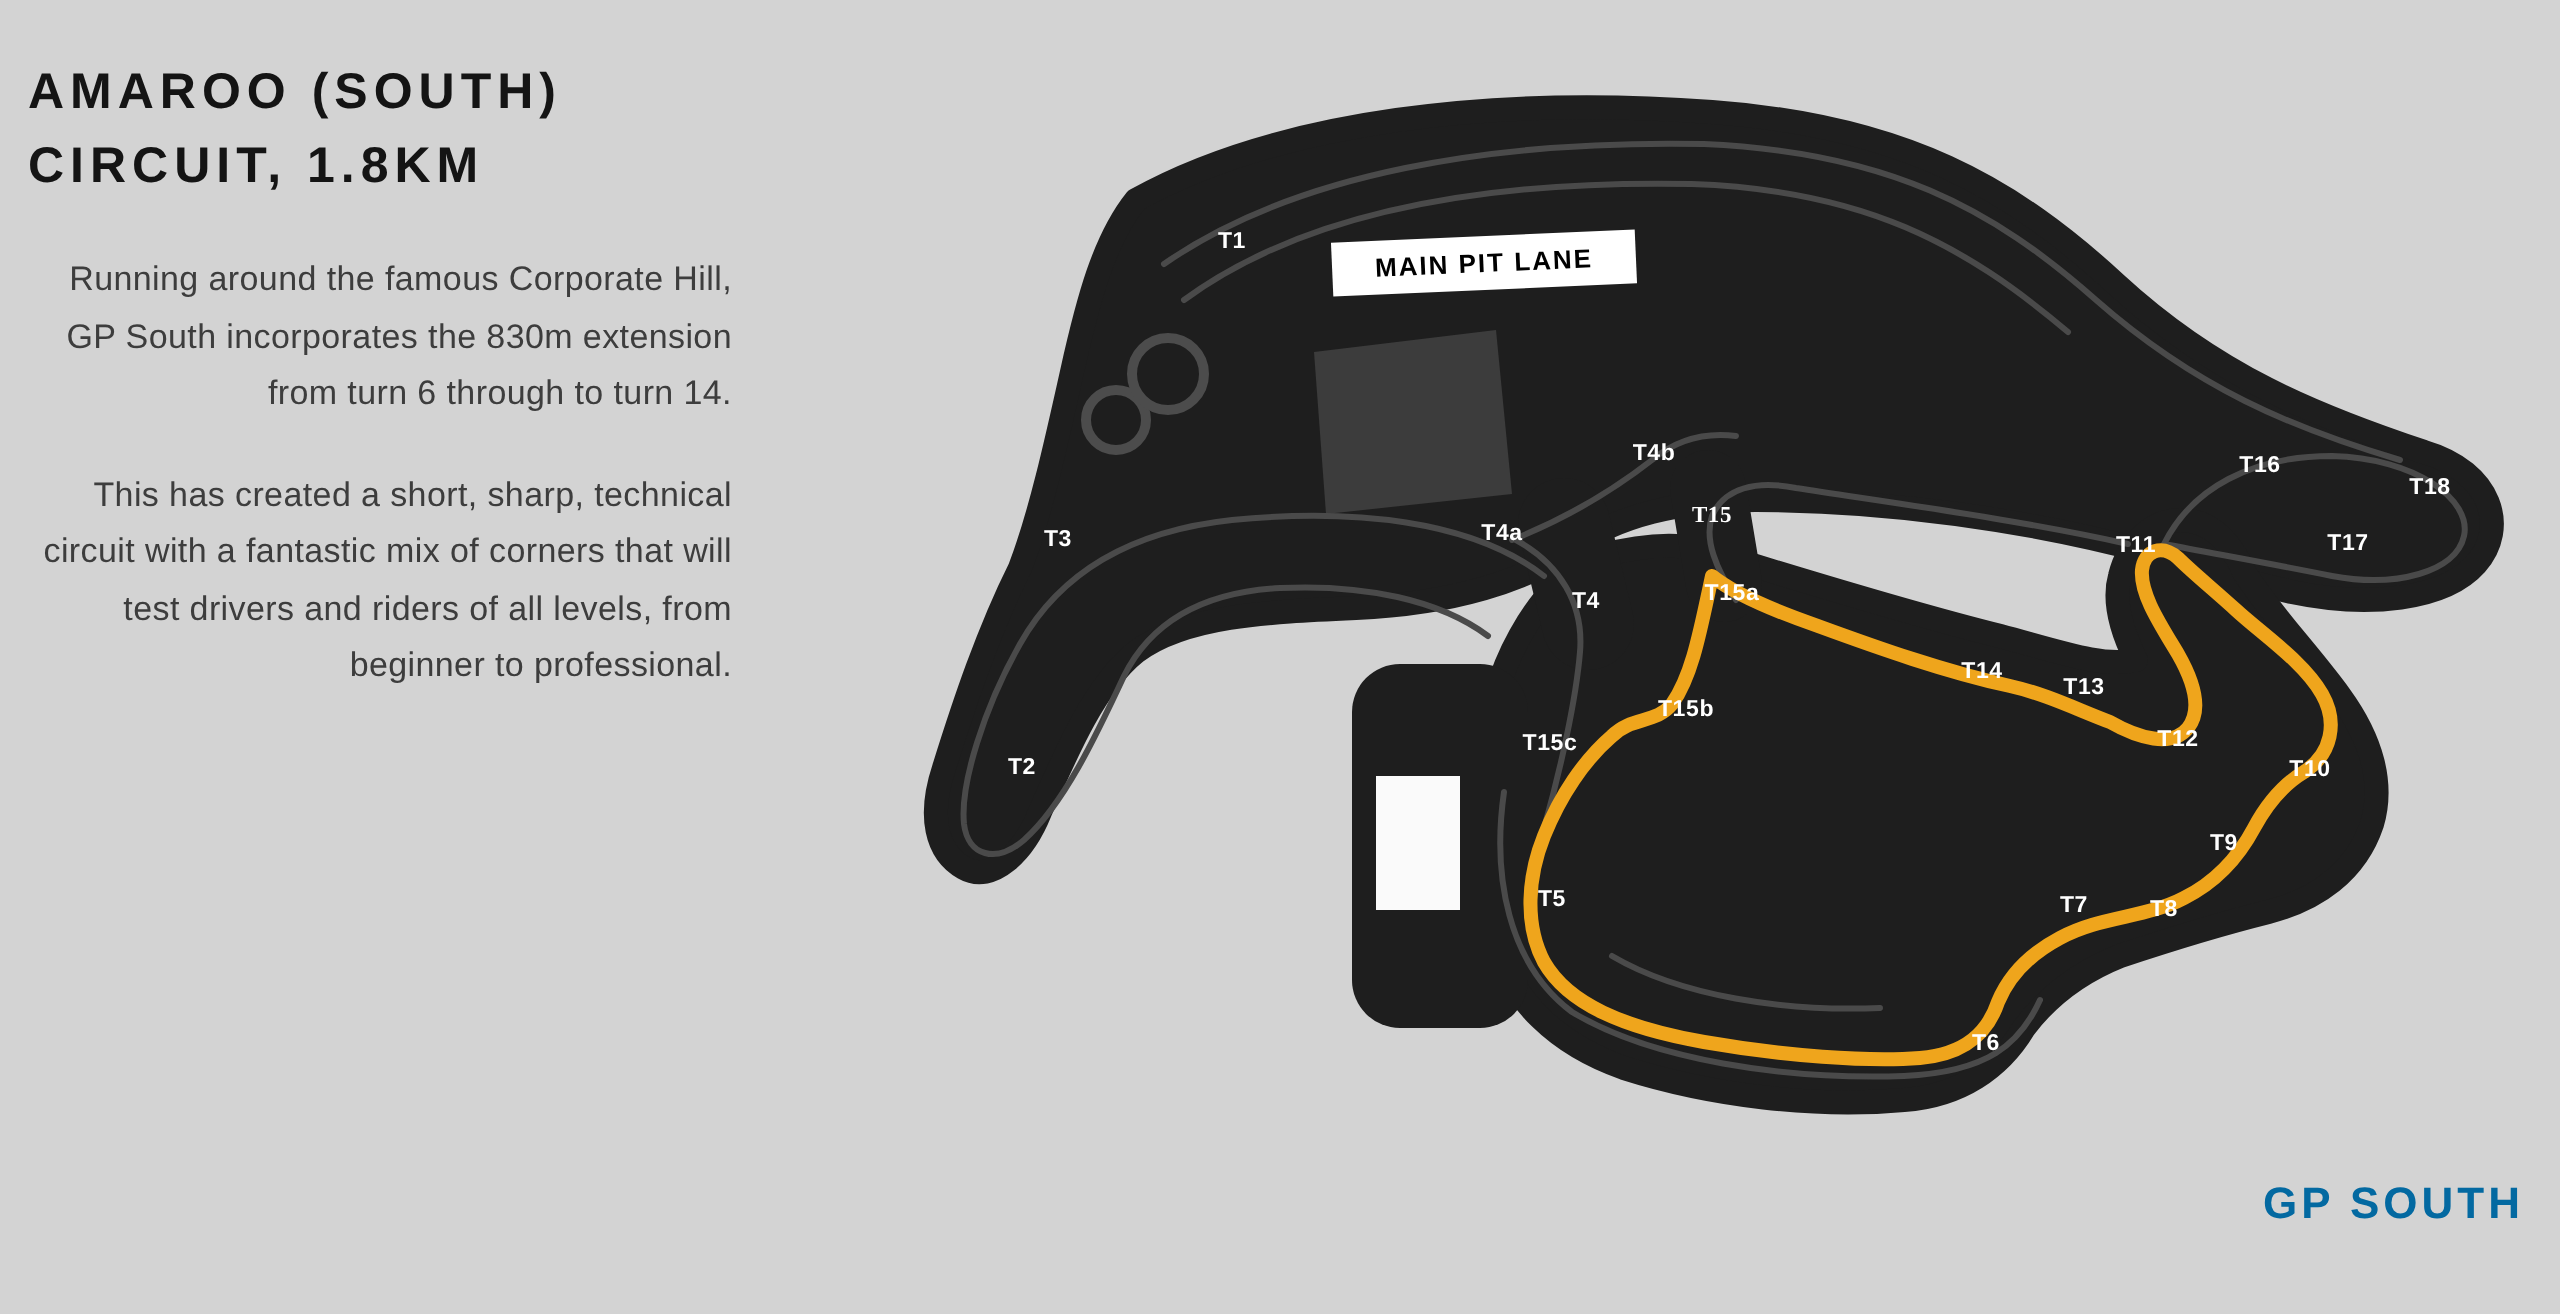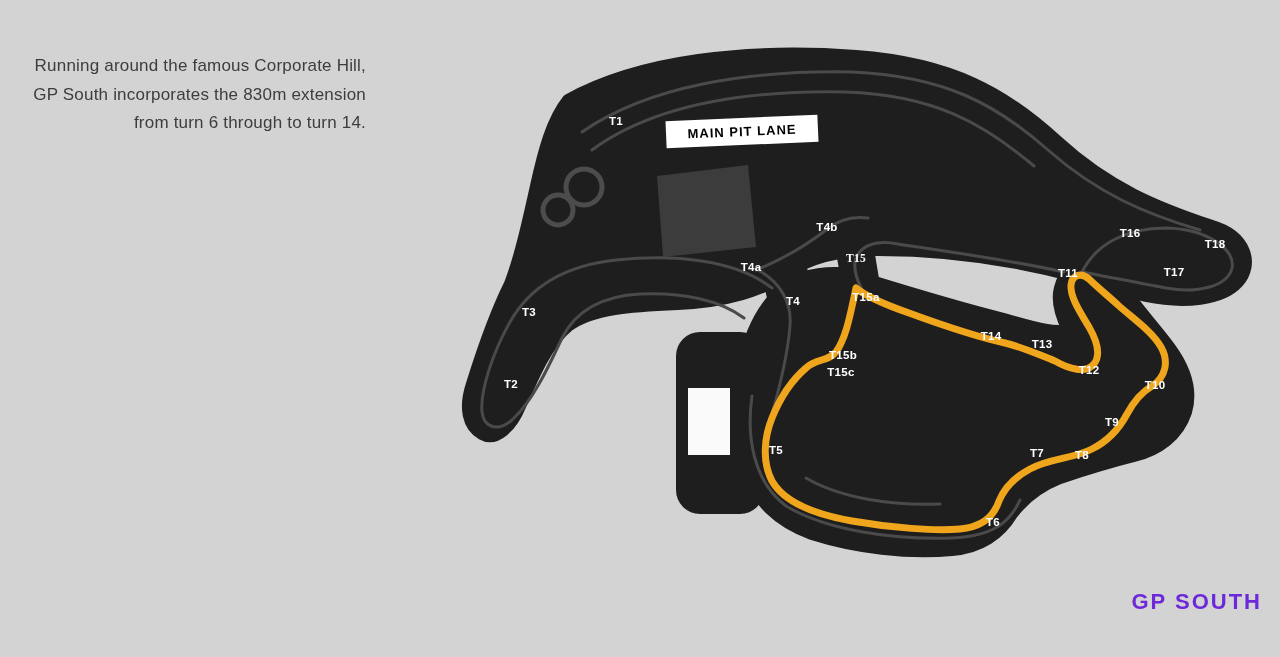--- a/index.html
+++ b/index.html
@@ -76,33 +76,36 @@
     white-space: nowrap;
   }
 
   .circuit-name-label {
     position: absolute;
     right: 18px;
     bottom: 42px;
     font-size: 22px;
     font-weight: 800;
     letter-spacing: 2px;
-    color: #6d28d9;
+    color: #0369a1;
     z-index: 4;
   }
 </style>
 </head>
 <body>
 
 <div class="page">
 
   <div class="info-panel">
     <h1 class="page-title">
+      <span>AMAROO (SOUTH)</span>
+      <span>CIRCUIT, 1.8KM</span>
     </h1>
     <p>Running around the famous Corporate Hill, GP South incorporates the 830m extension from turn 6 through to turn 14.</p>
+    <p>This has created a short, sharp, technical circuit with a fantastic mix of corners that will test drivers and riders of all levels, from beginner to professional.</p>
   </div>
 
   <div class="track-map">
     <svg width="1280" height="657" viewBox="0 0 1280 657">
 
       <path d="M 568,100
            C 640,60 748,48 856,56
            C 952,63 1006,94 1058,142
            C 1108,188 1158,208 1212,226
            C 1246,236 1254,264 1238,282
@@ -186,38 +189,38 @@
            C 1039,355 1023,347 1005,343
            C 973,336 939,324 909,313
            C 886,305 867,297 856,288 Z" fill="none" stroke="#EFA51C" stroke-width="7" stroke-linecap="round" stroke-linejoin="round"></path>
     </svg>
 
     <div class="pit-lane-label">MAIN PIT LANE</div>
 
     <div class="turn-layer" id="turn-layer">
         <span class="turn" style="left: 616px; top: 121px;">T1</span>
         <span class="turn" style="left: 487px; top: 384px; margin-left: 24px;">T2</span>
-        <span class="turn" style="left: 529px; top: 270px; margin-top: 42px;">T3</span>
+        <span class="turn" style="left: 529px; top: 270px;">T3</span>
         <span class="turn" style="left: 793px; top: 301px;">T4</span>
         <span class="turn" style="left: 751px; top: 267px; text-align: center;">T4a</span>
         <span class="turn" style="left: 827px; top: 227px;">T4b</span>
         <span class="turn" style="left: 776px; top: 450px;">T5</span>
         <span class="turn" style="left: 993px; top: 522px;">T6</span>
         <span class="turn" style="left: 1037px; top: 453px;">T7</span>
         <span class="turn" style="left: 1082px; top: 455px;">T8</span>
         <span class="turn" style="left: 1112px; top: 422px;">T9</span>
         <span class="turn" style="left: 1155px; top: 385px;">T10</span>
         <span class="turn" style="left: 1068px; top: 273px;">T11</span>
         <span class="turn" style="left: 1089px; top: 370px;">T12</span>
         <span class="turn" style="left: 1042px; top: 344px;">T13</span>
         <span class="turn" style="left: 991px; top: 336px;">T14</span>
         <span class="turn" style="left: 856px; top: 258px; font-family: Liberation Serif, serif;">T15</span>
         <span class="turn" style="left: 866px; top: 297px;">T15a</span>
         <span class="turn" style="left: 843px; top: 355px;">T15b</span>
-        <span class="turn" style="left: 841px; top: 372px;">T15c</span>
+        <span class="turn" style="left: 775px; top: 372px;">T15c</span>
         <span class="turn" style="left: 1130px; top: 233px;">T16</span>
         <span class="turn" style="left: 1174px; top: 272px;">T17</span>
         <span class="turn" style="left: 1215px; top: 244px;">T18</span>
       </div>
 
     <div class="circuit-name-label">GP SOUTH</div>
   </div>
 
 </div>
 

